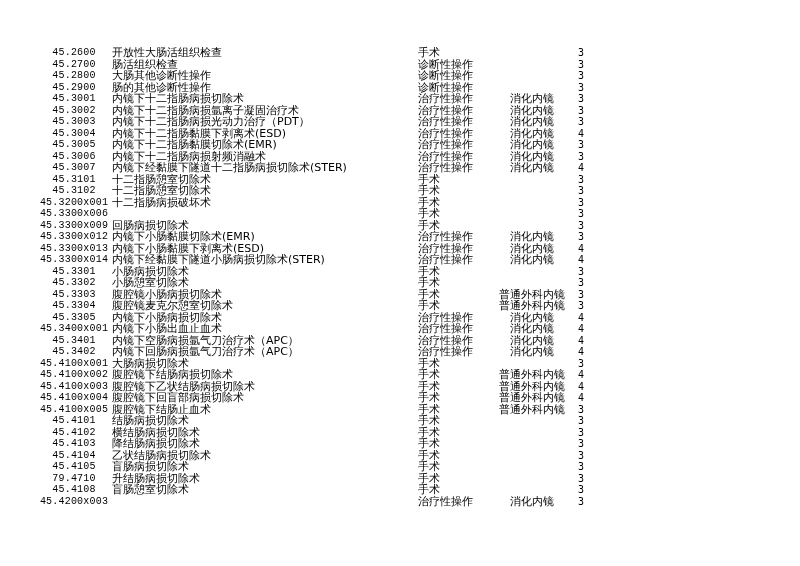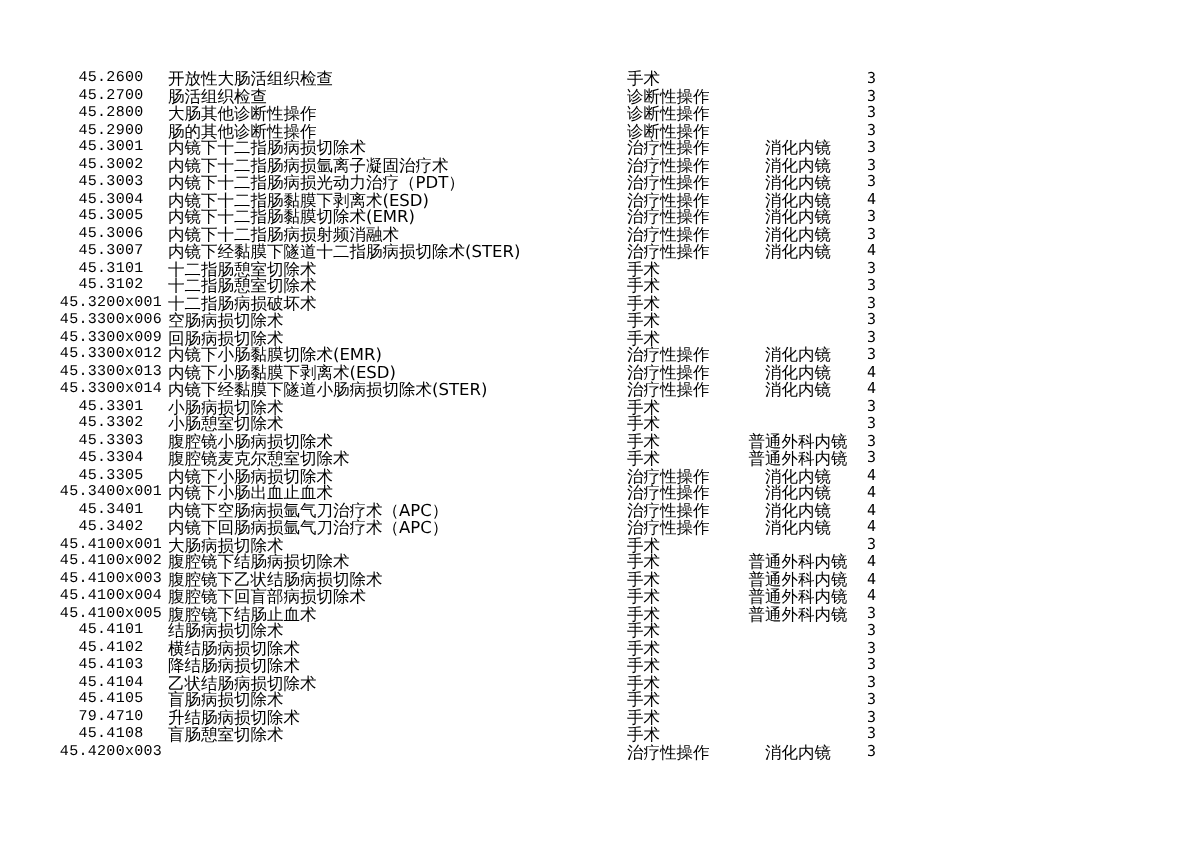--- a/index.html
+++ b/index.html
@@ -185,21 +185,20 @@
   <div class="row">
     <span class="cell cell-code">45.3200x001</span>
     <span class="cell cell-name">十二指肠病损破坏术</span>
     <span class="cell cell-category">手术</span>
     <span class="cell cell-endoscope"></span>
     <span class="cell cell-level">3</span>
   </div>
 
   <div class="row">
     <span class="cell cell-code">45.3300x006</span>
-    <span class="cell cell-name">空肠病损切除术</span>
     <span class="cell cell-category">手术</span>
     <span class="cell cell-endoscope"></span>
     <span class="cell cell-level">3</span>
   </div>
 
   <div class="row">
     <span class="cell cell-code">45.3300x009</span>
     <span class="cell cell-name">回肠病损切除术</span>
     <span class="cell cell-category">手术</span>
     <span class="cell cell-endoscope"></span>

